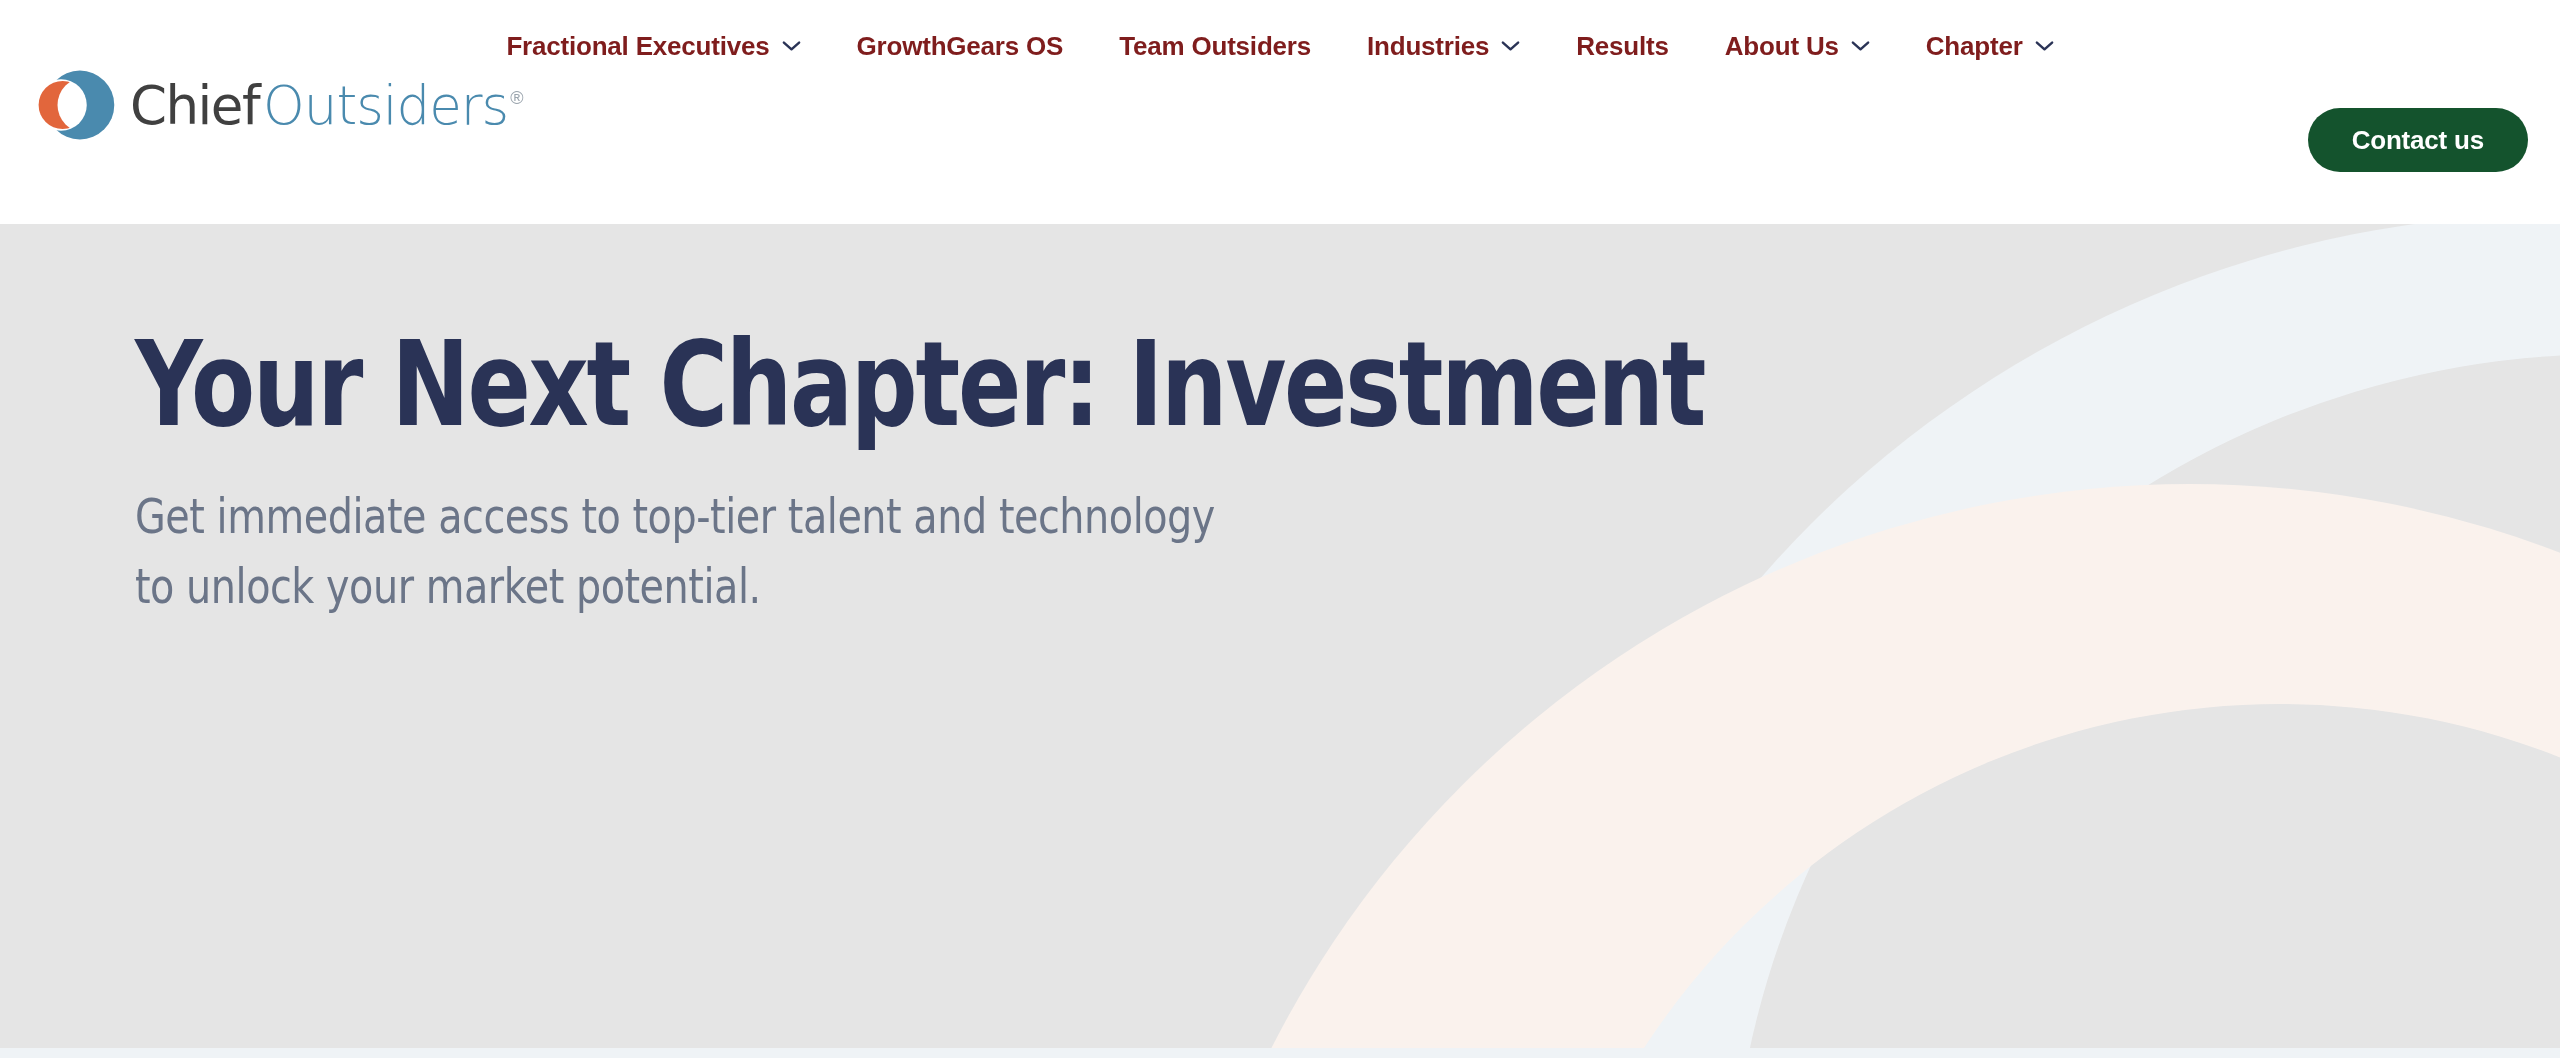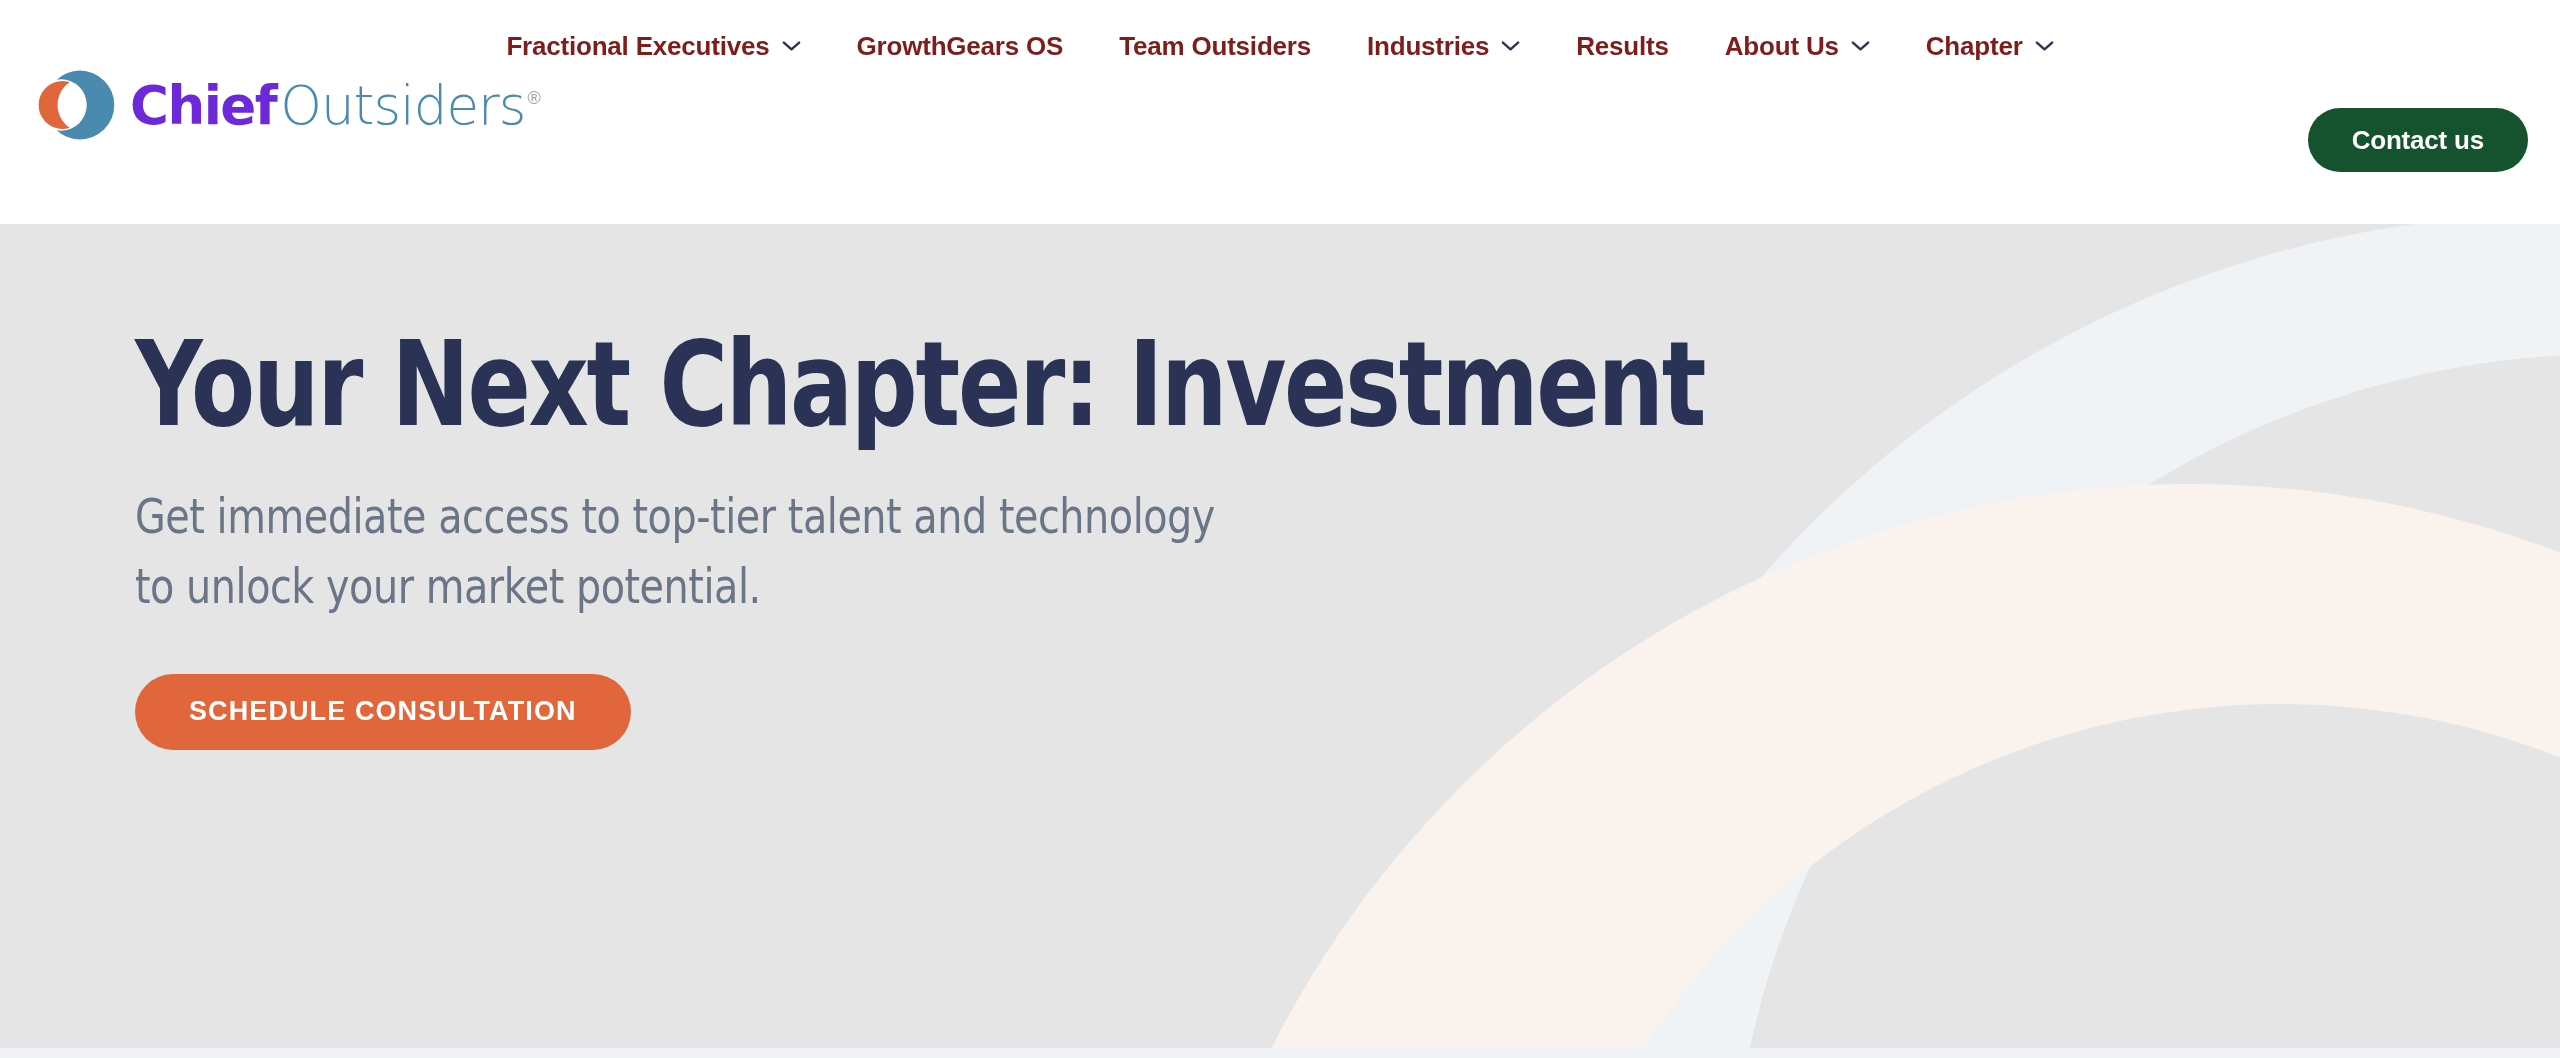--- a/index.html
+++ b/index.html
@@ -23,21 +23,21 @@
     display:flex; align-items:center; gap:14px;
     cursor:pointer;
   }
   .logo-mark { width:86px; height:86px; display:block; flex:0 0 auto; }
   .logo-text {
     font-size:53px; letter-spacing:-0.5px;
     white-space:nowrap; line-height:1;
     display:flex; align-items:baseline;
   }
   .logo-chief {
-    color:#6d28d9; font-weight:700;
+    color:#404040; font-weight:400;
     font-family:"DejaVu Sans", sans-serif;
     letter-spacing:-1.5px;
   }
   .logo-outsiders {
     color:#4A8AAE; font-weight:300;
     font-family:"DejaVu Sans", sans-serif;
     letter-spacing:-1px; margin-left:4px;
   }
   .logo-reg { color:#9aa4ad; font-size:18px; margin-left:2px; position:relative; top:-20px; }
 
@@ -197,17 +197,16 @@
     </svg>
 
     <div class="hero-bottom-strip"></div>
 
     <div class="hero-content">
       <h1 class="headline">Your Next Chapter: Investment</h1>
       <p class="subhead">
         <span class="subhead-line">Get immediate access to top-tier talent and technology</span>
         <span class="subhead-line">to unlock your market potential.</span>
       </p>
-      <button class="cta-btn">SCHEDULE CONSULTATION</button>
     </div>
 
   </section>
 </div>
 
 </body></html>

